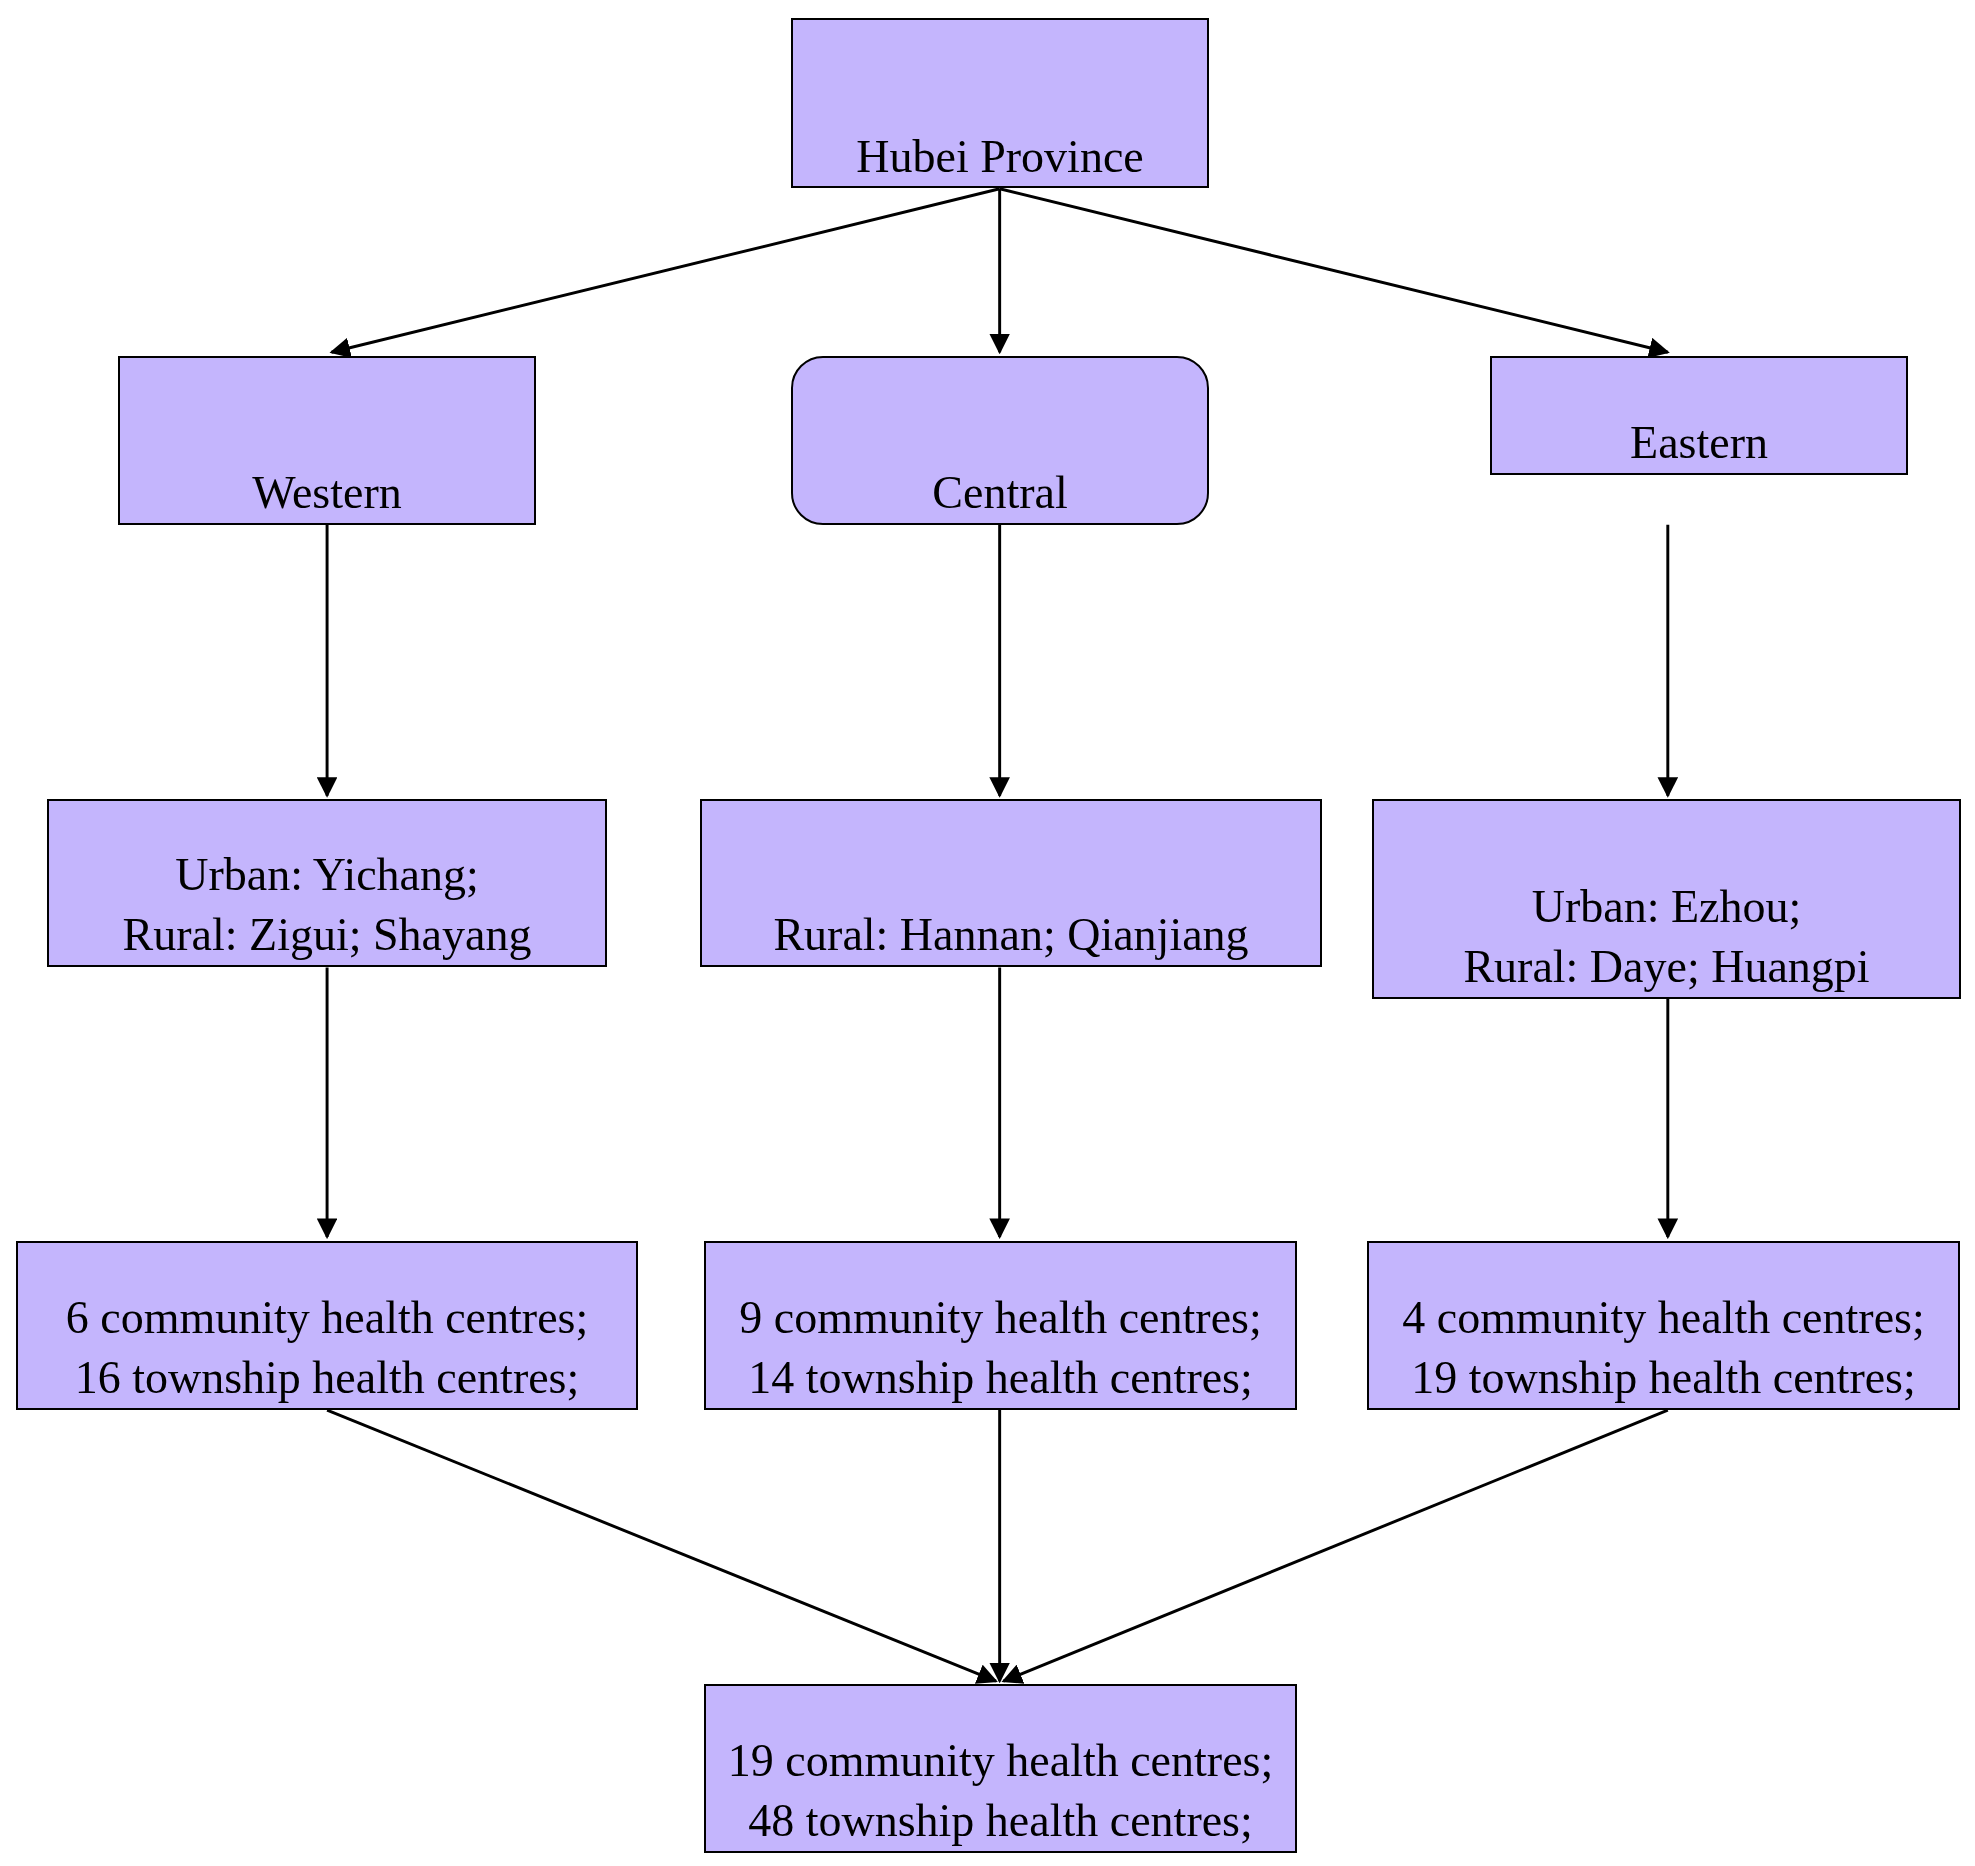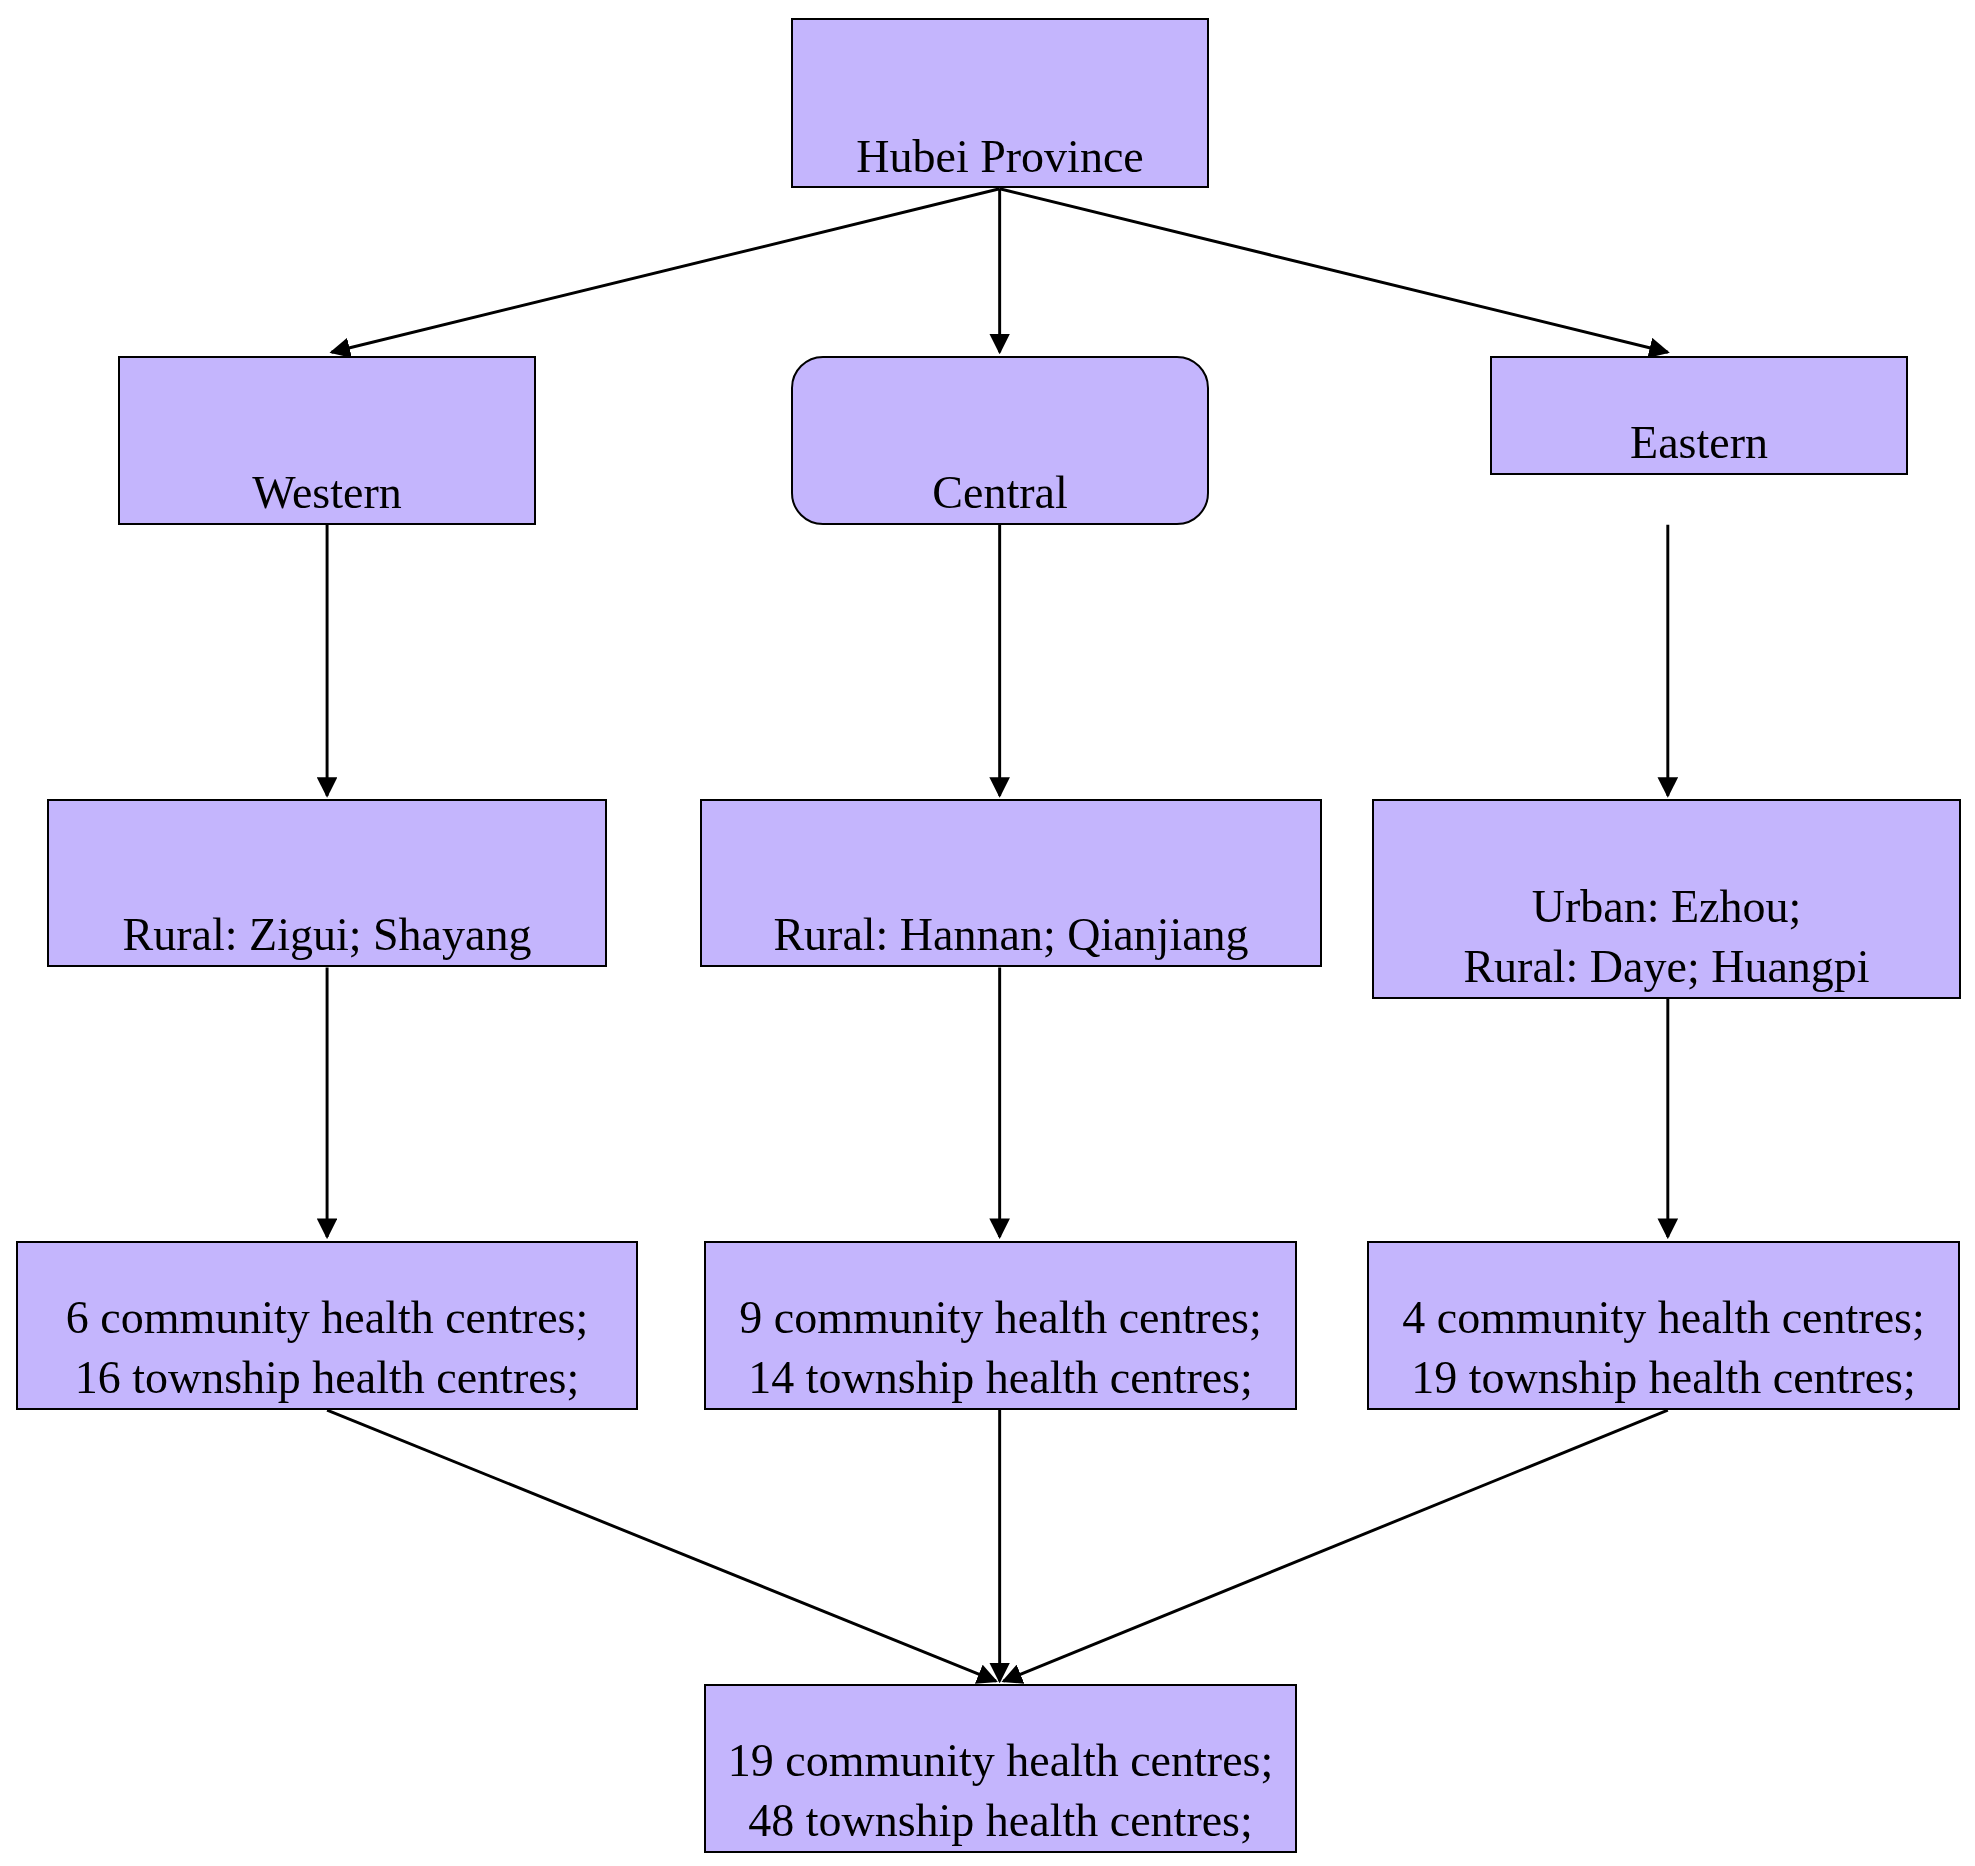--- a/index.html
+++ b/index.html
@@ -101,20 +101,21 @@
     <span class="line">Western</span>
   </div>
   <div class="node" id="node-central">
     <span class="line">Central</span>
   </div>
   <div class="node" id="node-eastern">
     <span class="line">Eastern</span>
   </div>
 
   <div class="node" id="node-western-sites">
+    <span class="line">Urban: Yichang;</span>
     <span class="line">Rural: Zigui;  Shayang</span>
   </div>
   <div class="node" id="node-central-sites">
     <span class="line">Rural: Hannan; Qianjiang</span>
   </div>
   <div class="node" id="node-eastern-sites">
     <span class="line">Urban: Ezhou;</span>
     <span class="line">Rural: Daye; Huangpi</span>
   </div>
 

